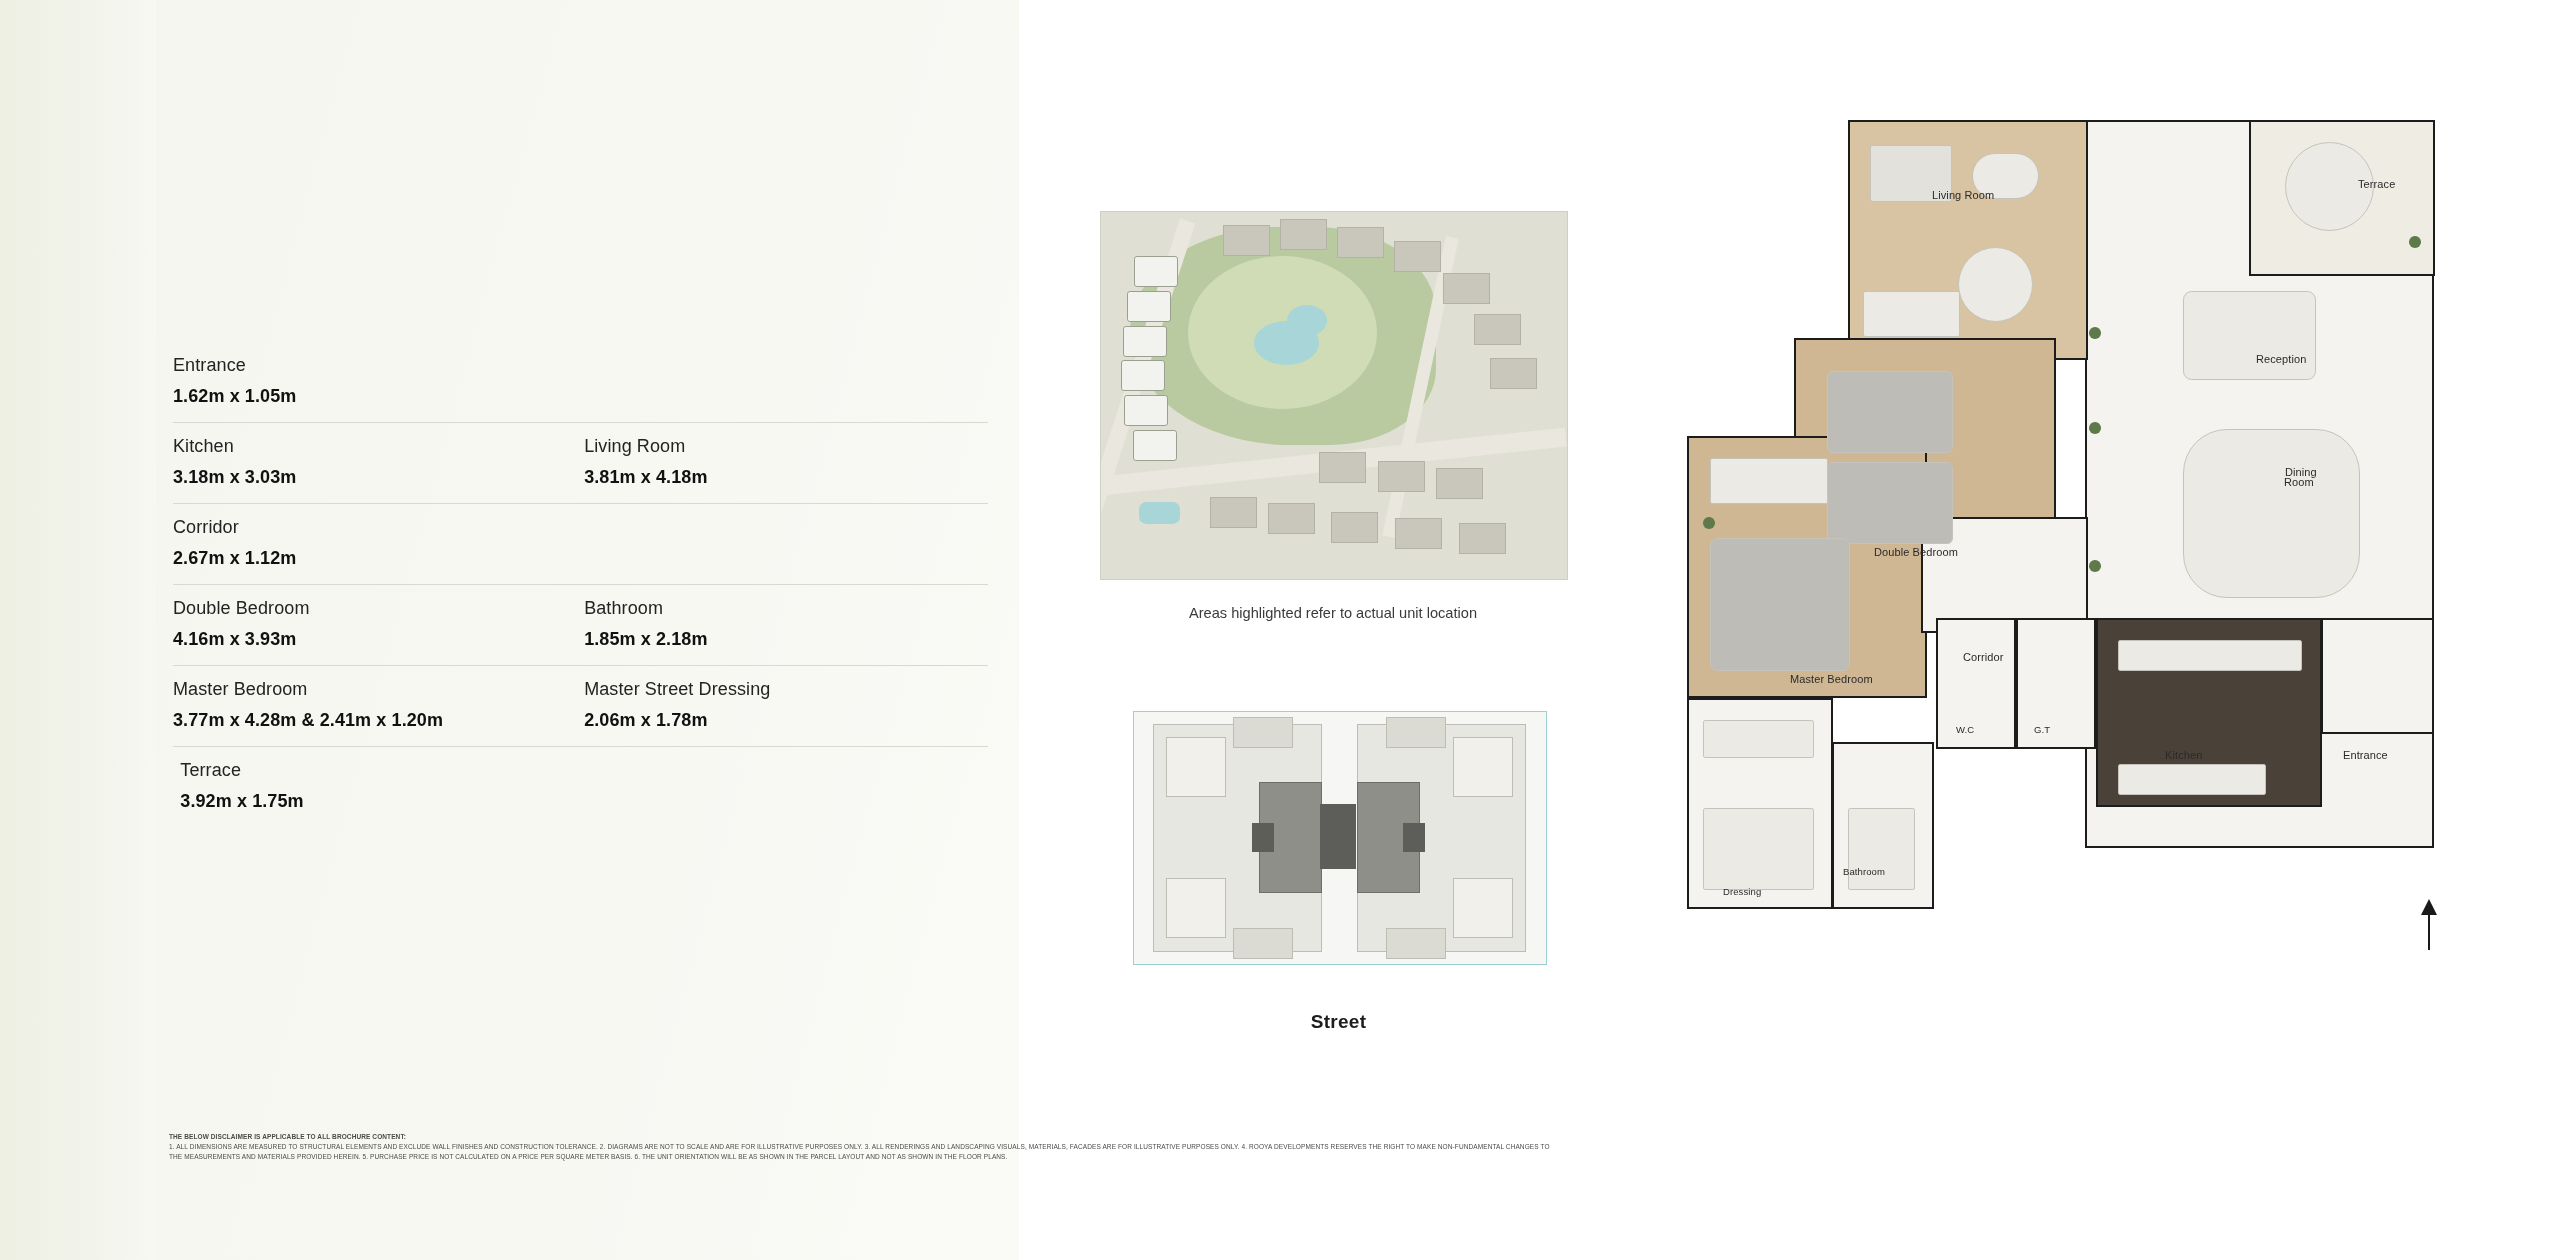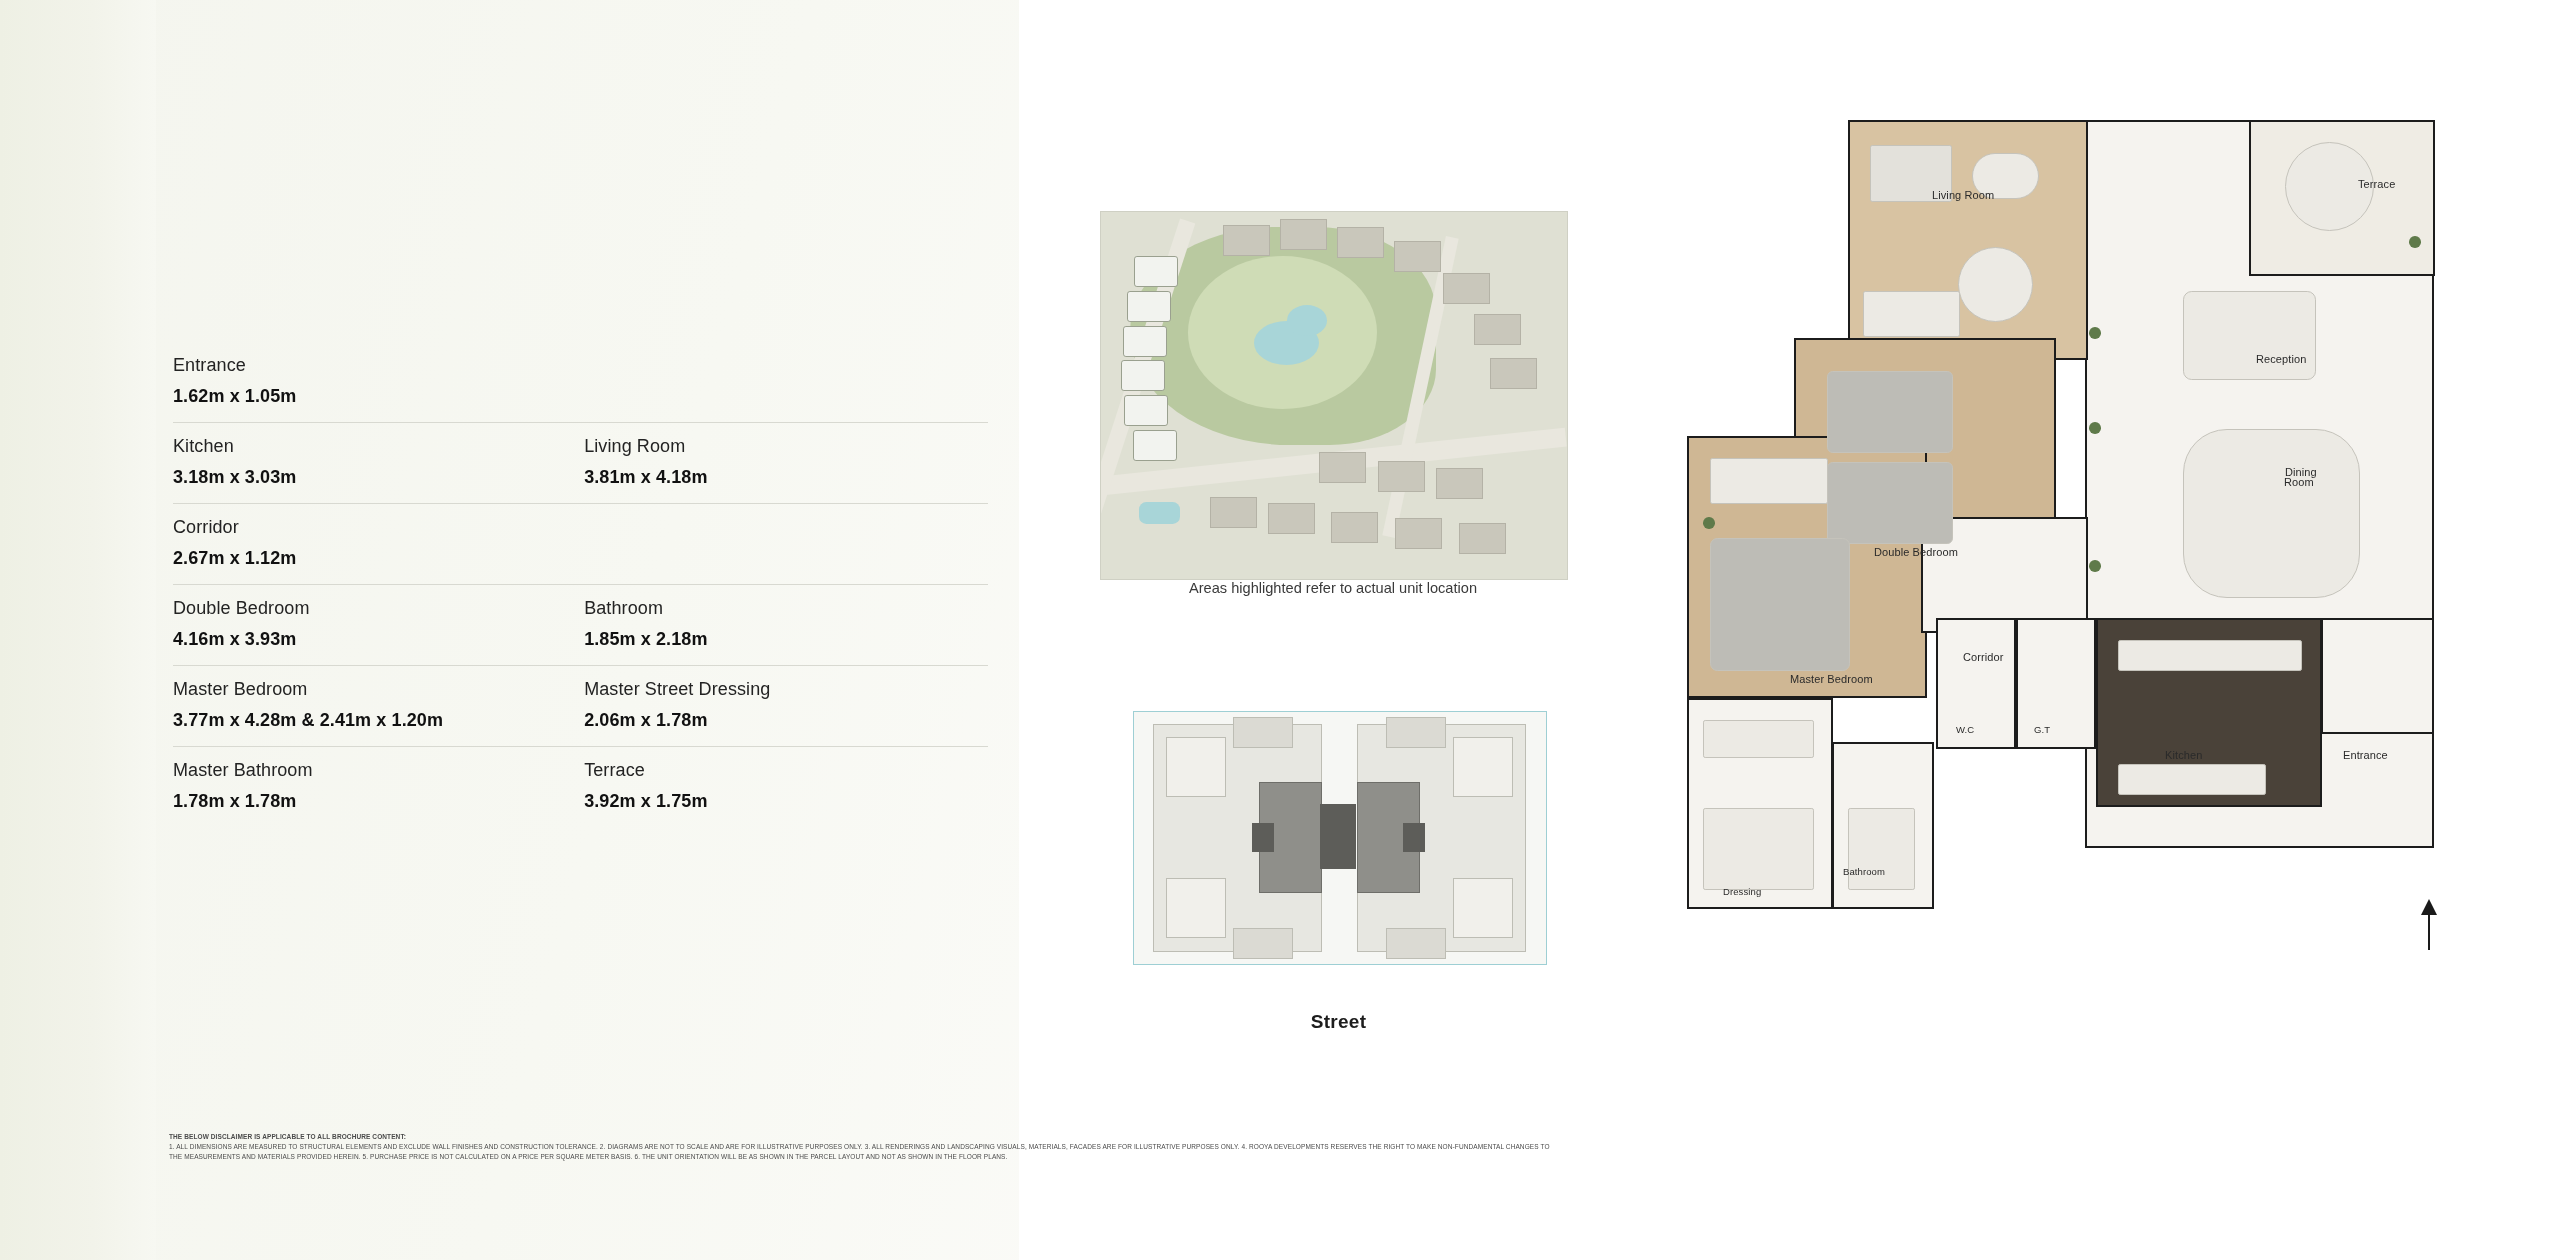--- a/index.html
+++ b/index.html
@@ -132,21 +132,21 @@
     position: absolute;
     background: #f2f3ef;
     border: 0.7px solid #9aa08f;
   }
   .sm-water {
     position: absolute;
     background: #a8d5d8;
     border-radius: 50%;
   }
   #sitemap-caption {
-    margin-top: 0;
+    margin-top: 25px;
     text-align: center;
     font-size: 14.6px;
     color: #3a3a3a;
   }
 
   
   #keyplan-block {
     position: absolute;
     left: 1124px;
     top: 695px;
@@ -313,24 +313,20 @@
       <div class="room-name">Master Bedroom</div>
       <div class="room-dim">3.77m x 4.28m &amp; 2.41m x 1.20m</div>
     </div>
     <div class="col b">
       <div class="room-name">Master Street Dressing</div>
       <div class="room-dim">2.06m x 1.78m</div>
     </div>
   </div>
 
   <div class="pair" style="border-bottom:none;">
-    <div class="col a">
-      <div class="room-name">Master Bathroom</div>
-      <div class="room-dim">1.78m x 1.78m</div>
-    </div>
     <div class="col b">
       <div class="room-name">Terrace</div>
       <div class="room-dim">3.92m x 1.75m</div>
     </div>
   </div>
 
 </div>
 
 <div id="sitemap-block">
   <div id="sitemap-image">

